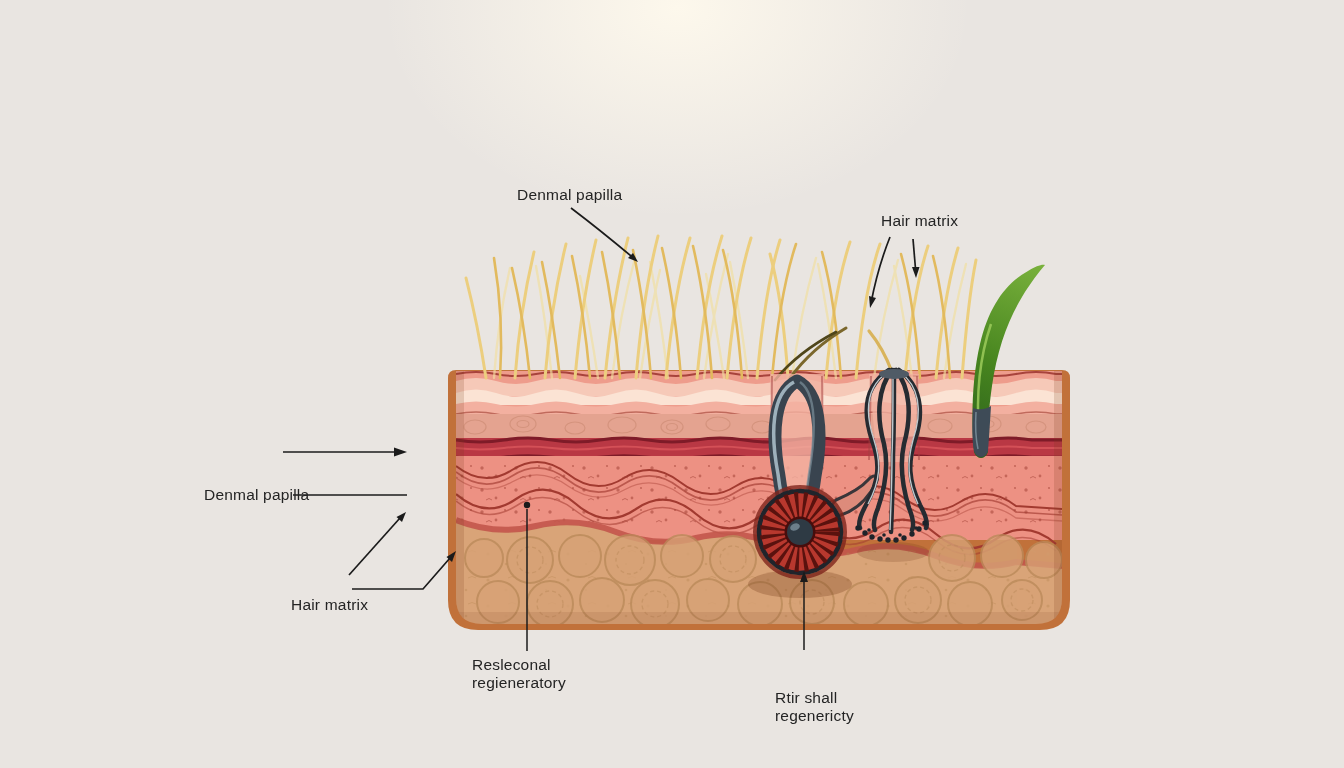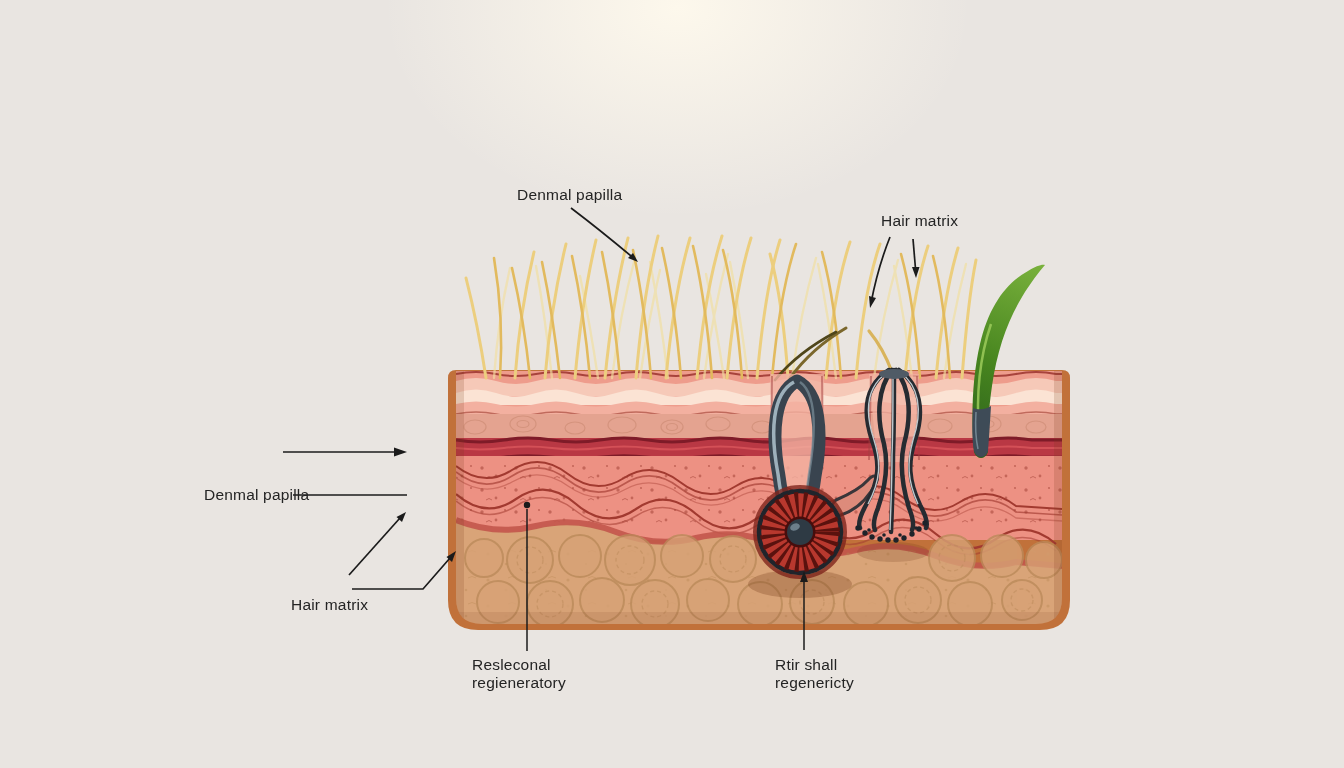--- a/index.html
+++ b/index.html
@@ -13,21 +13,21 @@
   svg.art{position:absolute;left:0;top:0;width:1344px;height:768px;}
   .lbl{
     position:absolute;color:#242424;font-size:15.5px;line-height:17.5px;
     letter-spacing:.2px;white-space:pre-line;
   }
   #lbl-dp-top{left:517px;top:186px;}
   #lbl-hs{left:881px;top:212px;}
   #lbl-dp-left{left:204px;top:486px;}
   #lbl-hm{left:291px;top:580px;margin-top:16px;}
   #lbl-bl{left:472px;top:656px;}
-  #lbl-br{left:775px;top:656px;}
+  #lbl-br{left:775px;top:689px;}
 </style>
 </head>
 <body>
 
 <div class="stage">
 
   <svg class="art" viewBox="0 0 1344 768" aria-hidden="true">
     <defs>
       <clipPath id="skinClip">
         <path d="M456,371 H1062 V598 Q1062,624 1036,624 H482 Q456,624 456,598 Z"></path>

